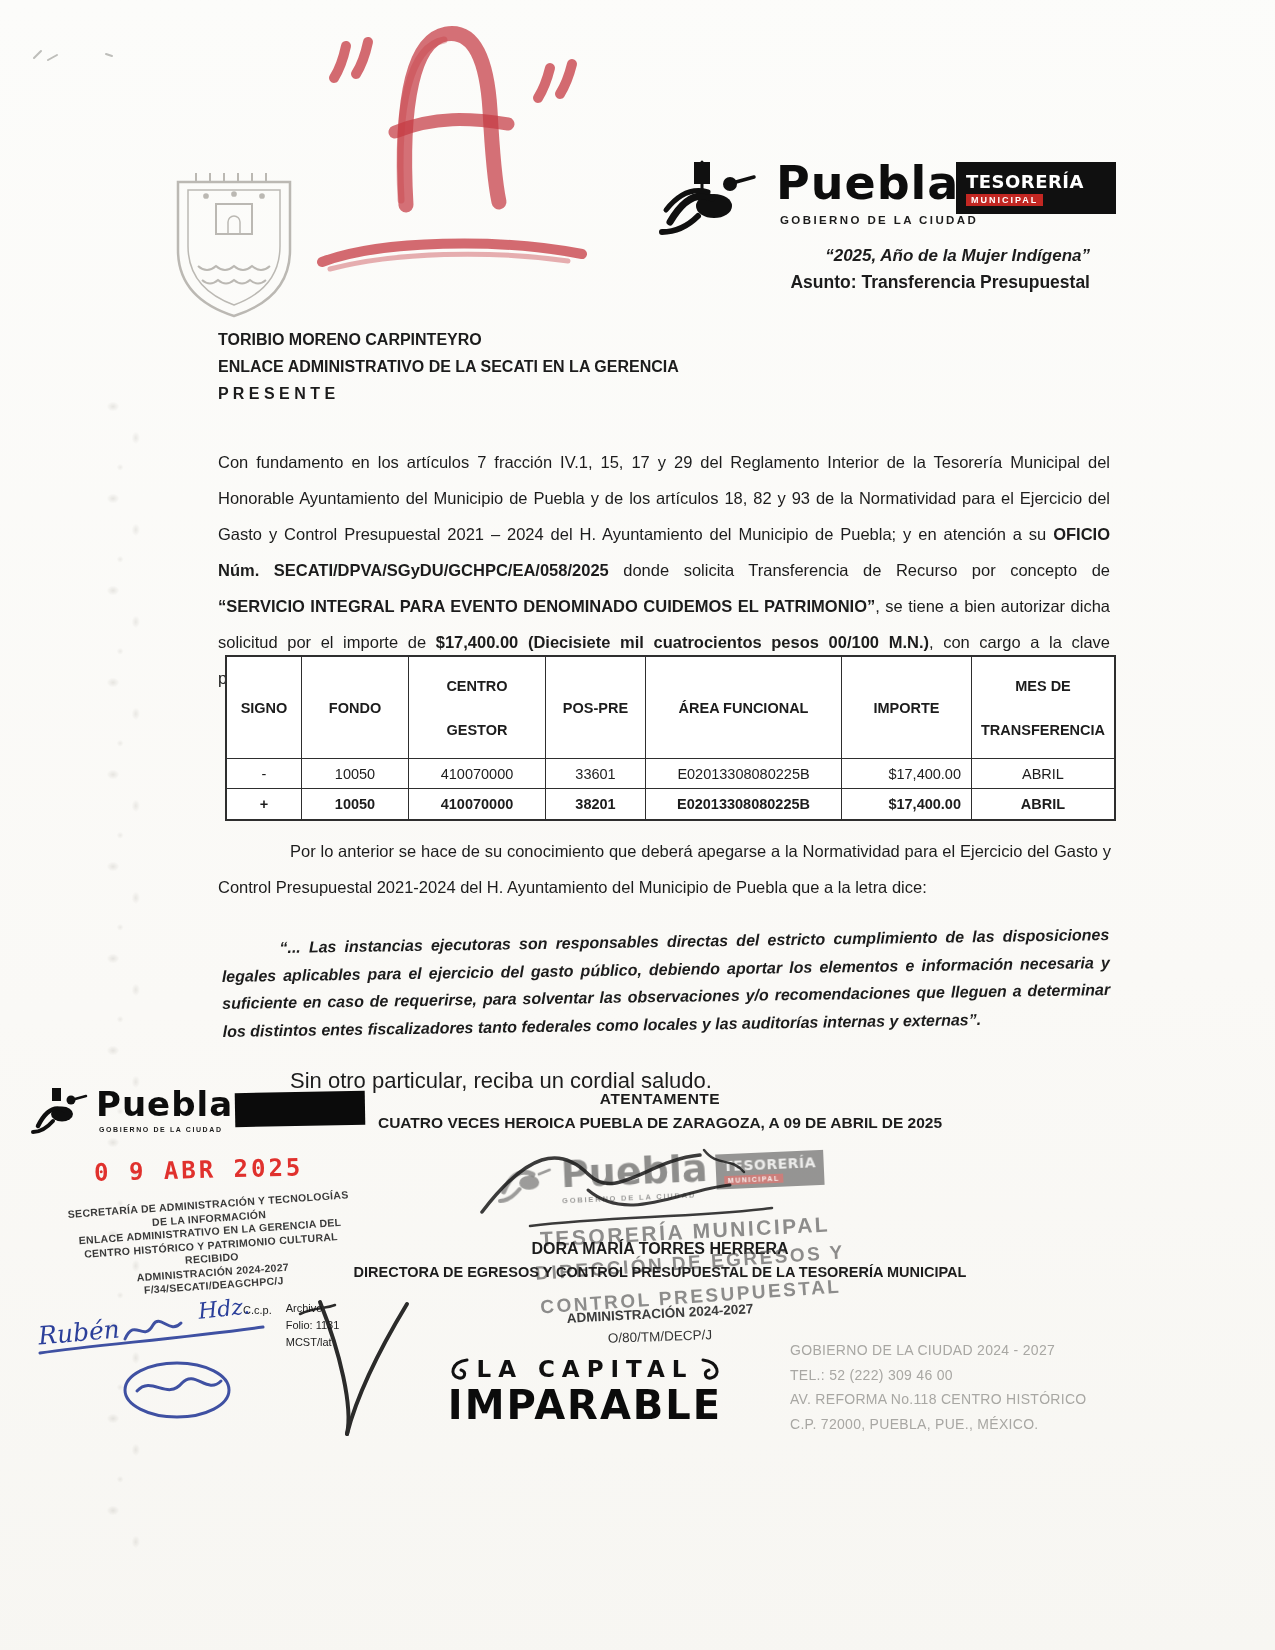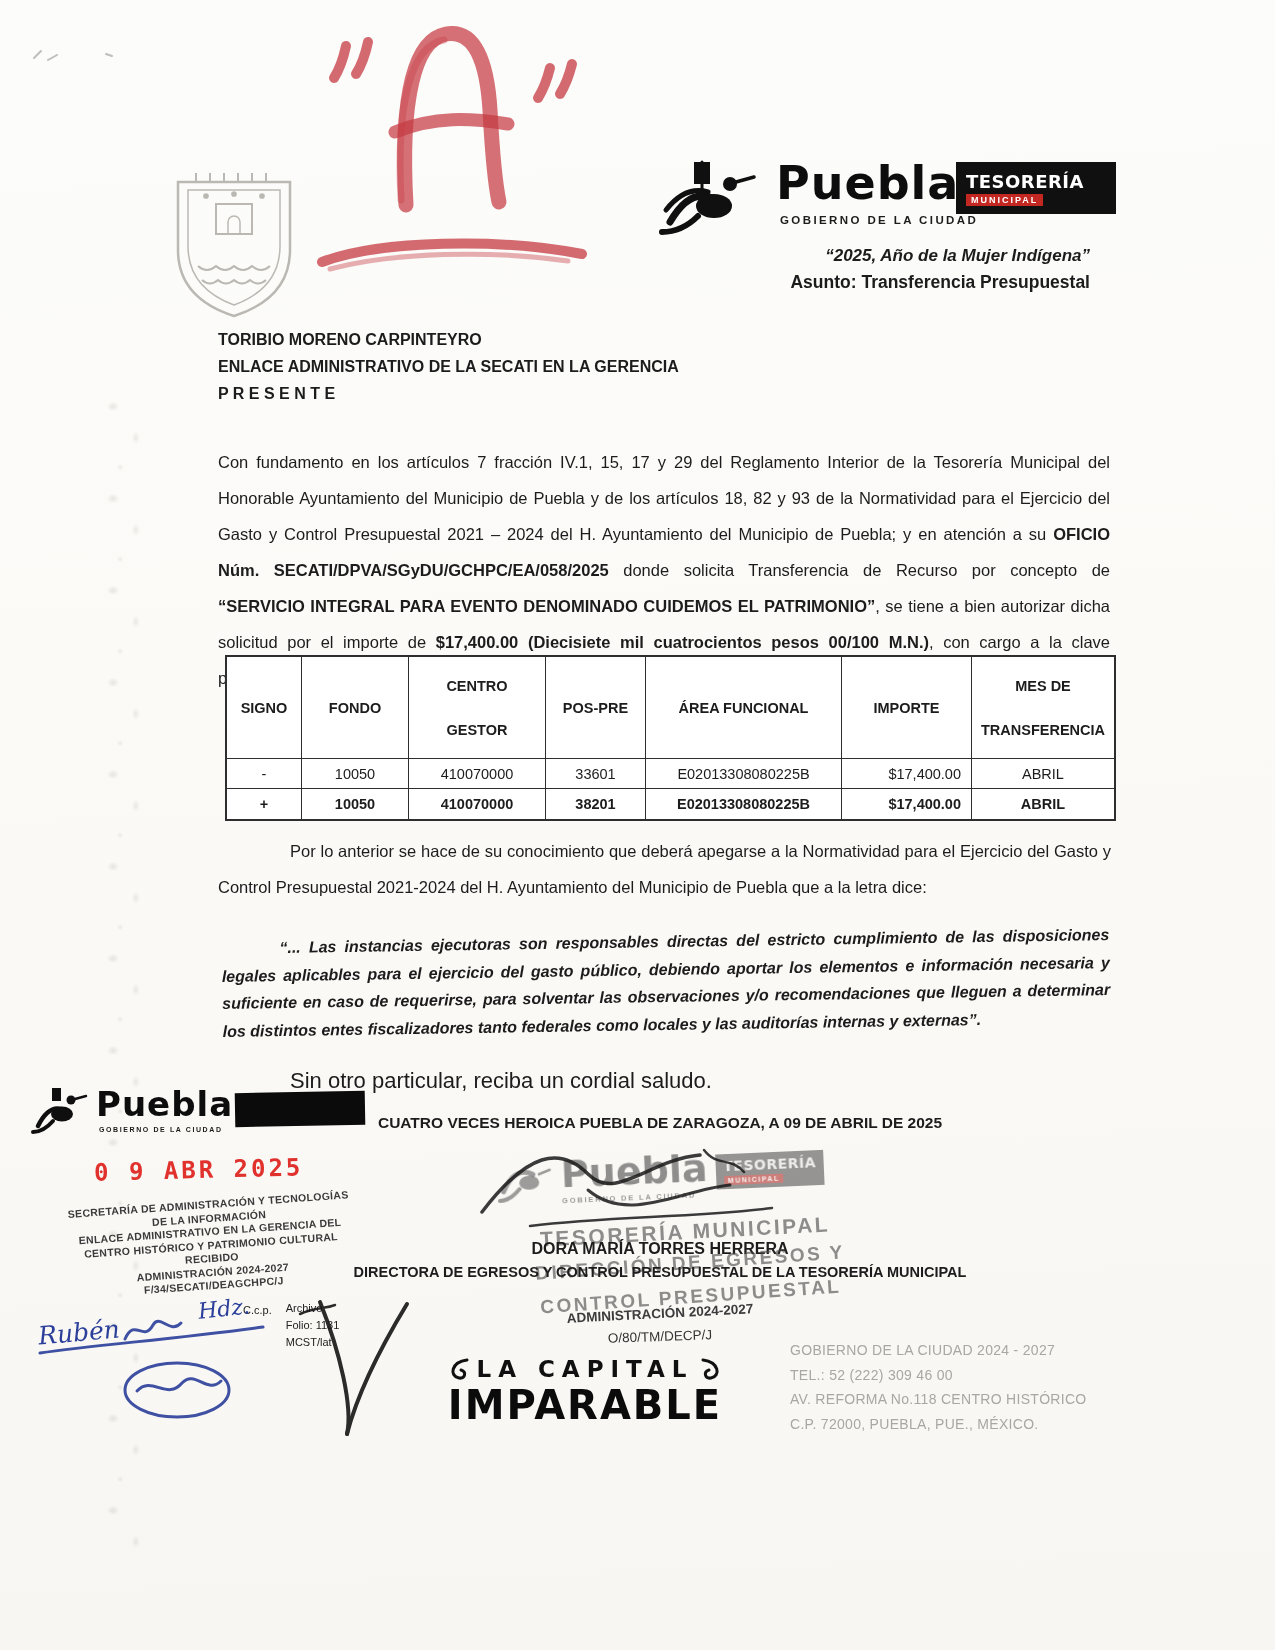--- a/index.html
+++ b/index.html
@@ -165,20 +165,21 @@
       <div class="cell td lastrow lastcol">ABRIL</div>
     </div>
   </div>
 
   <div class="abs para" style="left:218px;top:833px;width:893px;text-indent:72px;">Por lo anterior se hace de su conocimiento que deberá apegarse a la Normatividad para el Ejercicio del Gasto y Control Presupuestal 2021-2024 del H. Ayuntamiento del Municipio de Puebla que a la letra dice:</div>
 
   <div class="abs quote" style="left:222px;top:928px;width:888px;text-indent:58px;">“... Las instancias ejecutoras son responsables directas del estricto cumplimiento de las disposiciones legales aplicables para el ejercicio del gasto público, debiendo aportar los elementos e información necesaria y suficiente en caso de requerirse, para solventar las observaciones y/o recomendaciones que lleguen a determinar los distintos entes fiscalizadores tanto federales como locales y las auditorías internas y externas”.</div>
 
   <div class="abs" style="left:290px;top:1068px;font-size:22px;">Sin otro particular, reciba un cordial saludo.</div>
 
+  <div class="abs center" style="left:375px;top:1090px;width:570px;font-weight:700;font-size:15.5px;letter-spacing:.5px;">ATENTAMENTE</div>
   <div class="abs center" style="left:300px;top:1114px;width:720px;font-weight:700;font-size:15.5px;">CUATRO VECES HEROICA PUEBLA DE ZARAGOZA, A 09 DE ABRIL DE 2025</div>
 
   <div class="abs" style="left:28px;top:1080px;width:380px;height:230px;">
     <svg class="abs" style="left:0;top:6px;" width="64" height="56" viewBox="0 0 64 56">
       <g stroke="#0f0f0f" fill="none" stroke-linecap="round">
         <rect x="24" y="2" width="9" height="13" fill="#0f0f0f" stroke="none"></rect>
         <circle cx="43" cy="14" r="4.5" fill="#0f0f0f" stroke="none"></circle>
         <path d="M 47 13 l 11 -3" stroke-width="2.5"></path>
         <ellipse cx="34" cy="28" rx="11" ry="7.5" fill="#0f0f0f" stroke="none"></ellipse>
         <path d="M 10 40 C 18 24 27 20 36 24" stroke-width="4.5"></path>

